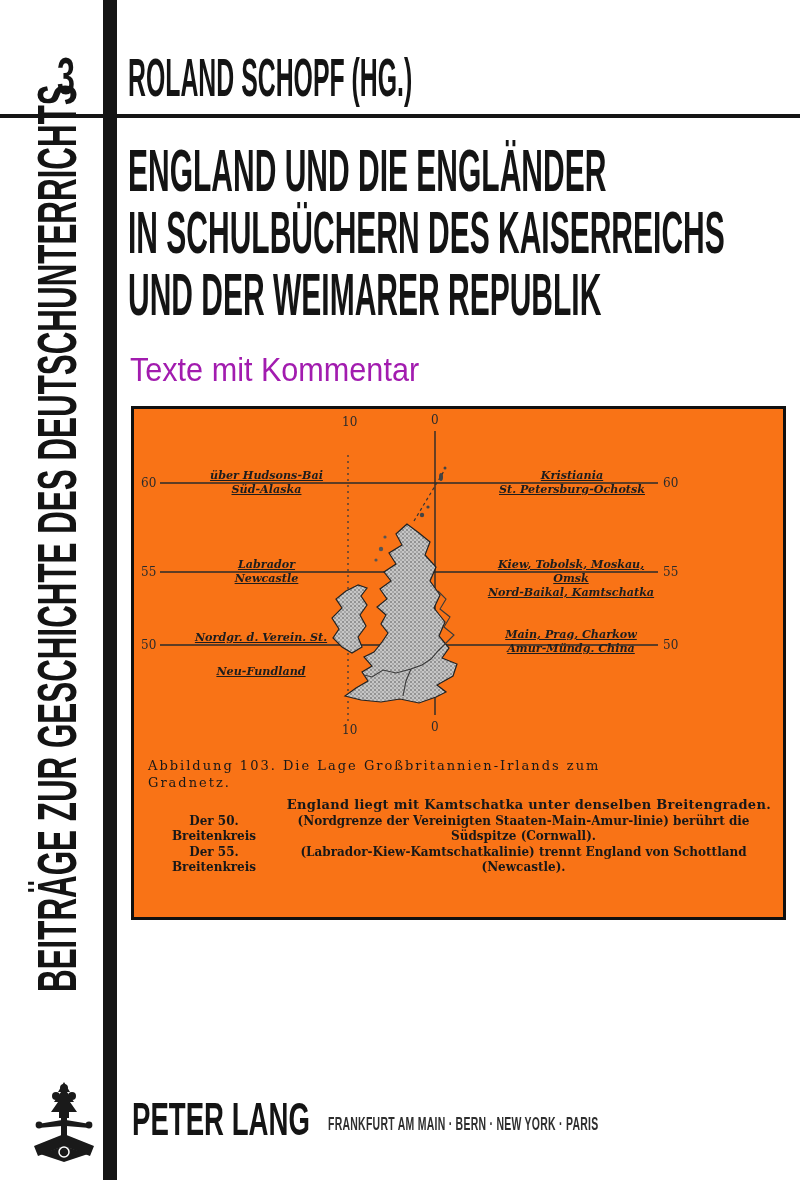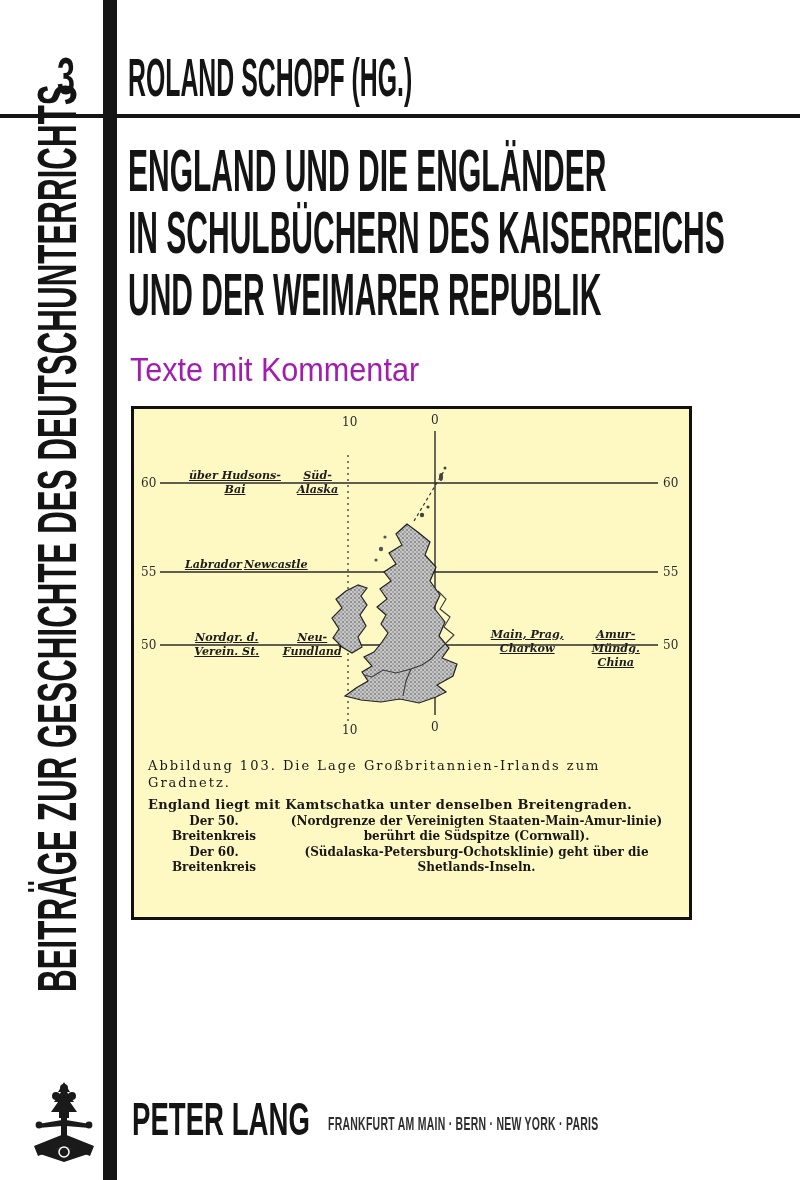--- a/index.html
+++ b/index.html
@@ -20,32 +20,32 @@
 
   
   .editor{position:absolute;left:128px;top:50px;font-size:54px;font-weight:bold;line-height:1;}
   .editor .cond{transform:scaleX(.46);}
   .book-title{position:absolute;left:128px;top:140px;line-height:62px;font-weight:bold;font-size:60px;}
   .book-title .cond{transform:scaleX(.5);}
   .subtitle{position:absolute;left:130px;top:352px;font-size:34px;font-weight:400;color:#a21caf;line-height:1;}
   .subtitle .cond{transform:scaleX(.9);}
 
   
-  .figure{position:absolute;left:131px;top:406px;width:561px;height:514px;
-    border:3px solid #101010;box-sizing:border-box;background:#fef9c3;}
+  .figure{position:absolute;left:131px;top:406px;width:655px;height:514px;
+    border:3px solid #101010;box-sizing:border-box;background:#f97316;}
   .figure .inner{position:absolute;inset:0;}
   .map-svg{position:absolute;left:0;top:0;}
   .axis-num{position:absolute;font-family:"DejaVu Serif",serif;font-size:12px;color:#2b2b2b;}
   .lat-label{position:absolute;font-family:"DejaVu Serif",serif;font-style:italic;font-weight:bold;
-    font-size:11.5px;line-height:14px;color:#1d1d1d;text-align:center;display:flex;flex-direction:row;}
+    font-size:11.5px;line-height:14px;color:#1d1d1d;text-align:center;display:flex;flex-direction:column;}
   .lat-label span{text-decoration:underline;transform:scaleX(.97);transform-origin:50% 50%;}
 
   .caption{position:absolute;left:14px;right:12px;top:348px;font-family:"DejaVu Serif",serif;color:#181818;}
   .cap-l1,.cap-l2{text-align:left;font-size:13px;letter-spacing:2px;line-height:17px;}
-  .cap-bold{text-align:left;font-size:13px;font-weight:bold;line-height:17px;margin-top:5px;letter-spacing:.3px;}
+  .cap-bold{text-align:right;font-size:13px;font-weight:bold;line-height:17px;margin-top:5px;letter-spacing:.3px;}
   .cap-entry{display:flex;font-size:12px;font-weight:bold;line-height:15px;margin-top:1px;text-align:center;}
   .cap-entry .lbl{width:128px;flex:0 0 128px;padding-left:4px;box-sizing:border-box;}
   .cap-entry .txt{flex:1;}
 
   
   .pub-name{position:absolute;left:132px;top:1096px;font-size:46px;font-weight:bold;line-height:1;text-align:center;}
   .pub-name .cond{transform:scaleX(.6);}
   .pub-cities{position:absolute;left:328px;top:1114px;font-size:19px;font-weight:bold;color:#2e2e2e;line-height:1;}
   .pub-cities .cond{transform:scaleX(.55);letter-spacing:.5px;}
   .pub-logo{position:absolute;left:32px;top:1080px;}
@@ -119,44 +119,52 @@
     <span class="axis-num" style="left:529px;top:67px;">60</span>
     <span class="axis-num" style="left:7px;top:156px;">55</span>
     <span class="axis-num" style="left:529px;top:156px;">55</span>
     <span class="axis-num" style="left:7px;top:229px;">50</span>
     <span class="axis-num" style="left:529px;top:229px;">50</span>
 
     <div class="lat-label" style="left:50px;top:59px;width:165px;">
       <span>über Hudsons-Bai</span>
         <span>Süd-Alaska</span>
     </div>
+    <div class="lat-label" style="left:348px;top:59px;width:180px;">
+      <span>Kristiania</span>
+        <span>St. Petersburg-Ochotsk</span>
+    </div>
     <div class="lat-label" style="left:50px;top:148px;width:165px;">
       <span>Labrador</span>
         <span>Newcastle</span>
     </div>
-    <div class="lat-label" style="left:42px;top:221px;width:170px;">
+    <div class="lat-label" style="left:344px;top:148px;width:186px;">
+      <span>Kiew, Tobolsk, Moskau, Omsk</span>
+        <span>Nord-Baikal, Kamtschatka</span>
+    </div>
+    <div class="lat-label" style="left:42px;top:221px;width:170px;gap:20px;">
       <span>Nordgr. d. Verein. St.</span>
         <span>Neu-Fundland</span>
     </div>
     <div class="lat-label" style="left:348px;top:218px;width:178px;">
       <span>Main, Prag, Charkow</span>
         <span>Amur-Mündg. China</span>
     </div>
 
     <div class="caption">
       <div class="cap-l1">Abbildung 103.  Die Lage Großbritannien-Irlands zum</div>
       <div class="cap-l2">Gradnetz.</div>
       <div class="cap-bold">England liegt mit Kamtschatka unter denselben Breitengraden.</div>
       <div class="cap-entry">
         <span class="lbl">Der 50. Breitenkreis</span>
         <span class="txt">(Nordgrenze der Vereinigten Staaten-Main-Amur-linie) berührt die Südspitze (Cornwall).</span>
       </div>
       <div class="cap-entry">
-        <span class="lbl">Der 60. Breitenkreis</span>
-        <span class="txt">(Südalaska-Petersburg-Ochotsklinie) geht über die Shetlands-Inseln.</span>
+        <span class="lbl">Der 55. Breitenkreis</span>
+        <span class="txt">(Labrador-Kiew-Kamtschatkalinie) trennt England von Schottland (Newcastle).</span>
       </div>
     </div>
   </div>
 </div>
 
 <svg class="pub-logo" width="64" height="86" viewBox="0 0 64 86">
 
   <path fill="#1a1a1a" d="M32,2 L26,12 L29,12 L22,22 L26,22 L19,32 L27,32 L27,38 L37,38 L37,32 L45,32 L38,22 L42,22 L35,12 L38,12 Z"></path>
   <circle cx="24" cy="16" r="4" fill="#1a1a1a"></circle>
   <circle cx="40" cy="16" r="4" fill="#1a1a1a"></circle>

